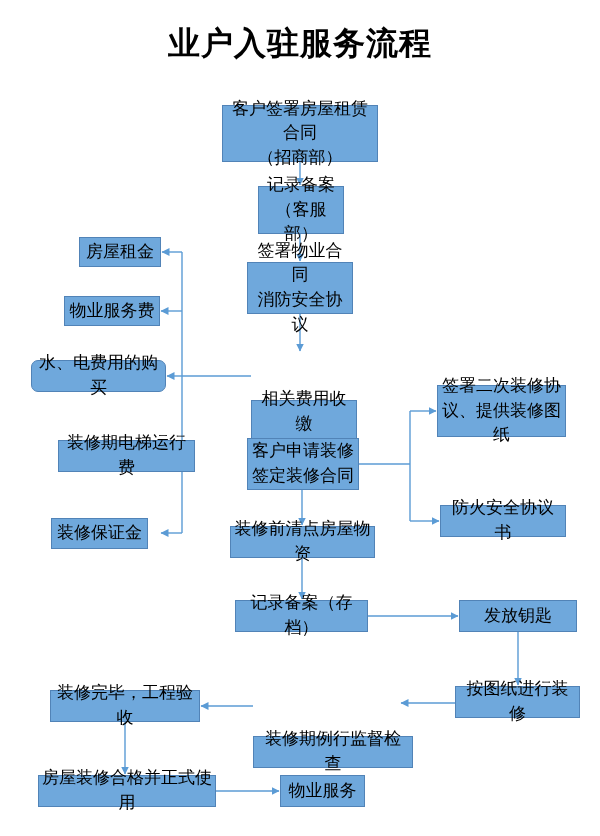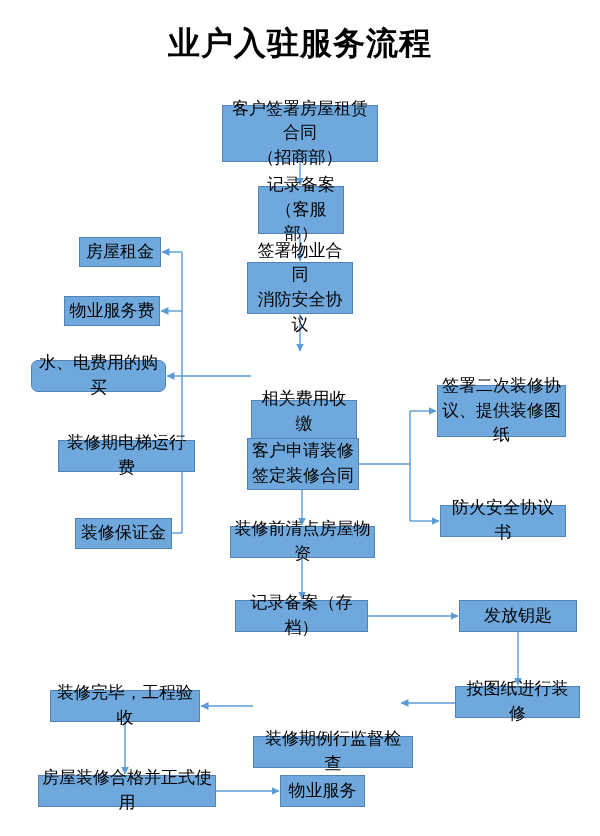--- a/index.html
+++ b/index.html
@@ -28,21 +28,21 @@
 
   
   #n-sign_lease{left:222px;top:105px;width:156px;height:57px;}
   #n-formal_acceptance{left:258px;top:186px;width:86px;height:48px;}
   #n-property_contract{left:247px;top:262px;width:106px;height:52px;}
   #n-fee_collection{left:251px;top:352px;width:106px;height:48px;margin-top:48px;}
   #n-rent{left:79px;top:237px;width:82px;height:30px;}
   #n-property_fee{left:64px;top:296px;width:96px;height:30px;}
   #n-utilities{left:31px;top:360px;width:135px;height:32px;border-radius:7px;}
   #n-elevator_fee{left:29px;top:440px;width:137px;height:32px;margin-left:29px;}
-  #n-deposit{left:75px;top:518px;width:97px;height:31px;}
+  #n-deposit{left:51px;top:518px;width:97px;height:31px;}
   #n-apply_renovation{left:247px;top:438px;width:112px;height:52px;}
   #n-secondary_agreement{left:437px;top:385px;width:129px;height:52px;}
   #n-fire_agreement{left:440px;top:505px;width:126px;height:32px;}
   #n-inventory{left:230px;top:526px;width:145px;height:32px;}
   #n-record{left:235px;top:600px;width:133px;height:32px;}
   #n-issue_keys{left:459px;top:600px;width:118px;height:32px;}
   #n-renovate{left:455px;top:686px;width:125px;height:32px;}
   #n-inspection{left:253px;top:690px;width:160px;height:32px;margin-top:46px;}
   #n-completion{left:50px;top:690px;width:150px;height:32px;}
   #n-official_use{left:38px;top:775px;width:178px;height:32px;}

